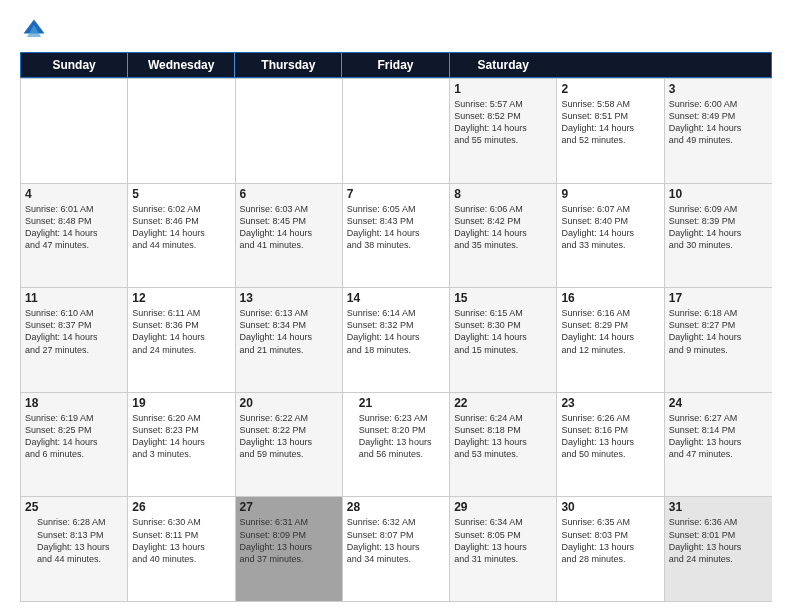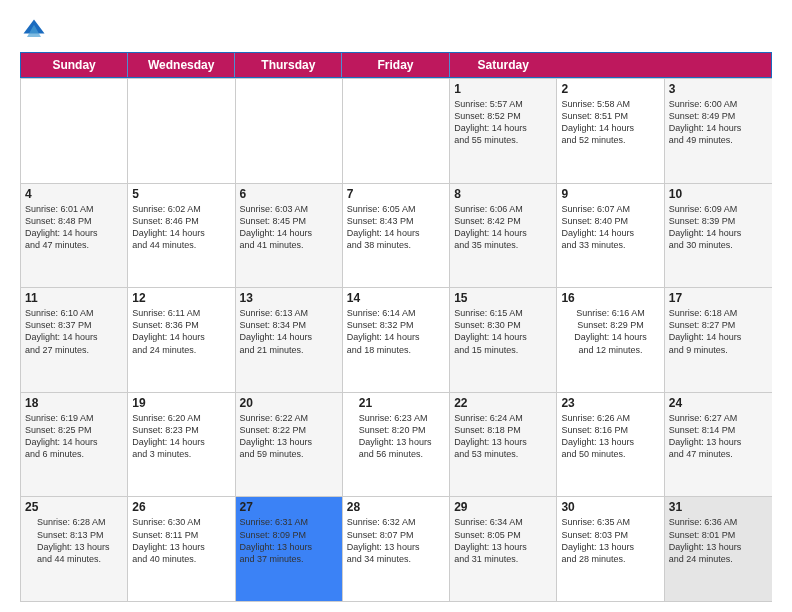--- a/index.html
+++ b/index.html
@@ -53,21 +53,21 @@
       color: #555;
     }
     .calendar {
       flex: 1;
       display: flex;
       flex-direction: column;
     }
     .cal-header {
       display: grid;
       grid-template-columns: repeat(7, 1fr);
-      background: #be185d;
+      background: #0f172a;
       border: 1px solid #1a6bbf;
     }
     .cal-header-cell {
       color: #fff;
       font-size: 12px;
       font-weight: bold;
       text-align: center;
       padding: 5px 2px;
       border-right: 1px solid #4a8fd4;
     }
@@ -249,21 +249,21 @@
           </div>
           <div class="cal-cell" style="background: rgb(245, 245, 245);">
             <div class="day-num">15</div>
             <div class="day-info" style="white-space: pre-line;">Sunrise: 6:15 AM
 Sunset: 8:30 PM
 Daylight: 14 hours
 and 15 minutes.</div>
           </div>
           <div class="cal-cell" style="background: rgb(255, 255, 255);">
             <div class="day-num">16</div>
-            <div class="day-info" style="white-space: pre-line; text-align: center;">Sunrise: 6:16 AM
+            <div class="day-info" style="white-space: pre-line;">Sunrise: 6:16 AM
 Sunset: 8:29 PM
 Daylight: 14 hours
 and 12 minutes.</div>
           </div>
           <div class="cal-cell" style="background: rgb(245, 245, 245);">
             <div class="day-num">17</div>
             <div class="day-info" style="white-space: pre-line;">Sunrise: 6:18 AM
 Sunset: 8:27 PM
 Daylight: 14 hours
 and 9 minutes.</div>
@@ -328,21 +328,21 @@
 Daylight: 13 hours
 and 44 minutes.</div>
           </div>
           <div class="cal-cell" style="background: rgb(255, 255, 255);">
             <div class="day-num">26</div>
             <div class="day-info" style="white-space: pre-line;">Sunrise: 6:30 AM
 Sunset: 8:11 PM
 Daylight: 13 hours
 and 40 minutes.</div>
           </div>
-          <div class="cal-cell" style="background: #3b82f6;">
+          <div class="cal-cell" style="background: #a3a3a3;">
             <div class="day-num">27</div>
             <div class="day-info" style="white-space: pre-line;">Sunrise: 6:31 AM
 Sunset: 8:09 PM
 Daylight: 13 hours
 and 37 minutes.</div>
           </div>
           <div class="cal-cell" style="background: rgb(255, 255, 255);">
             <div class="day-num">28</div>
             <div class="day-info" style="white-space: pre-line;">Sunrise: 6:32 AM
 Sunset: 8:07 PM

